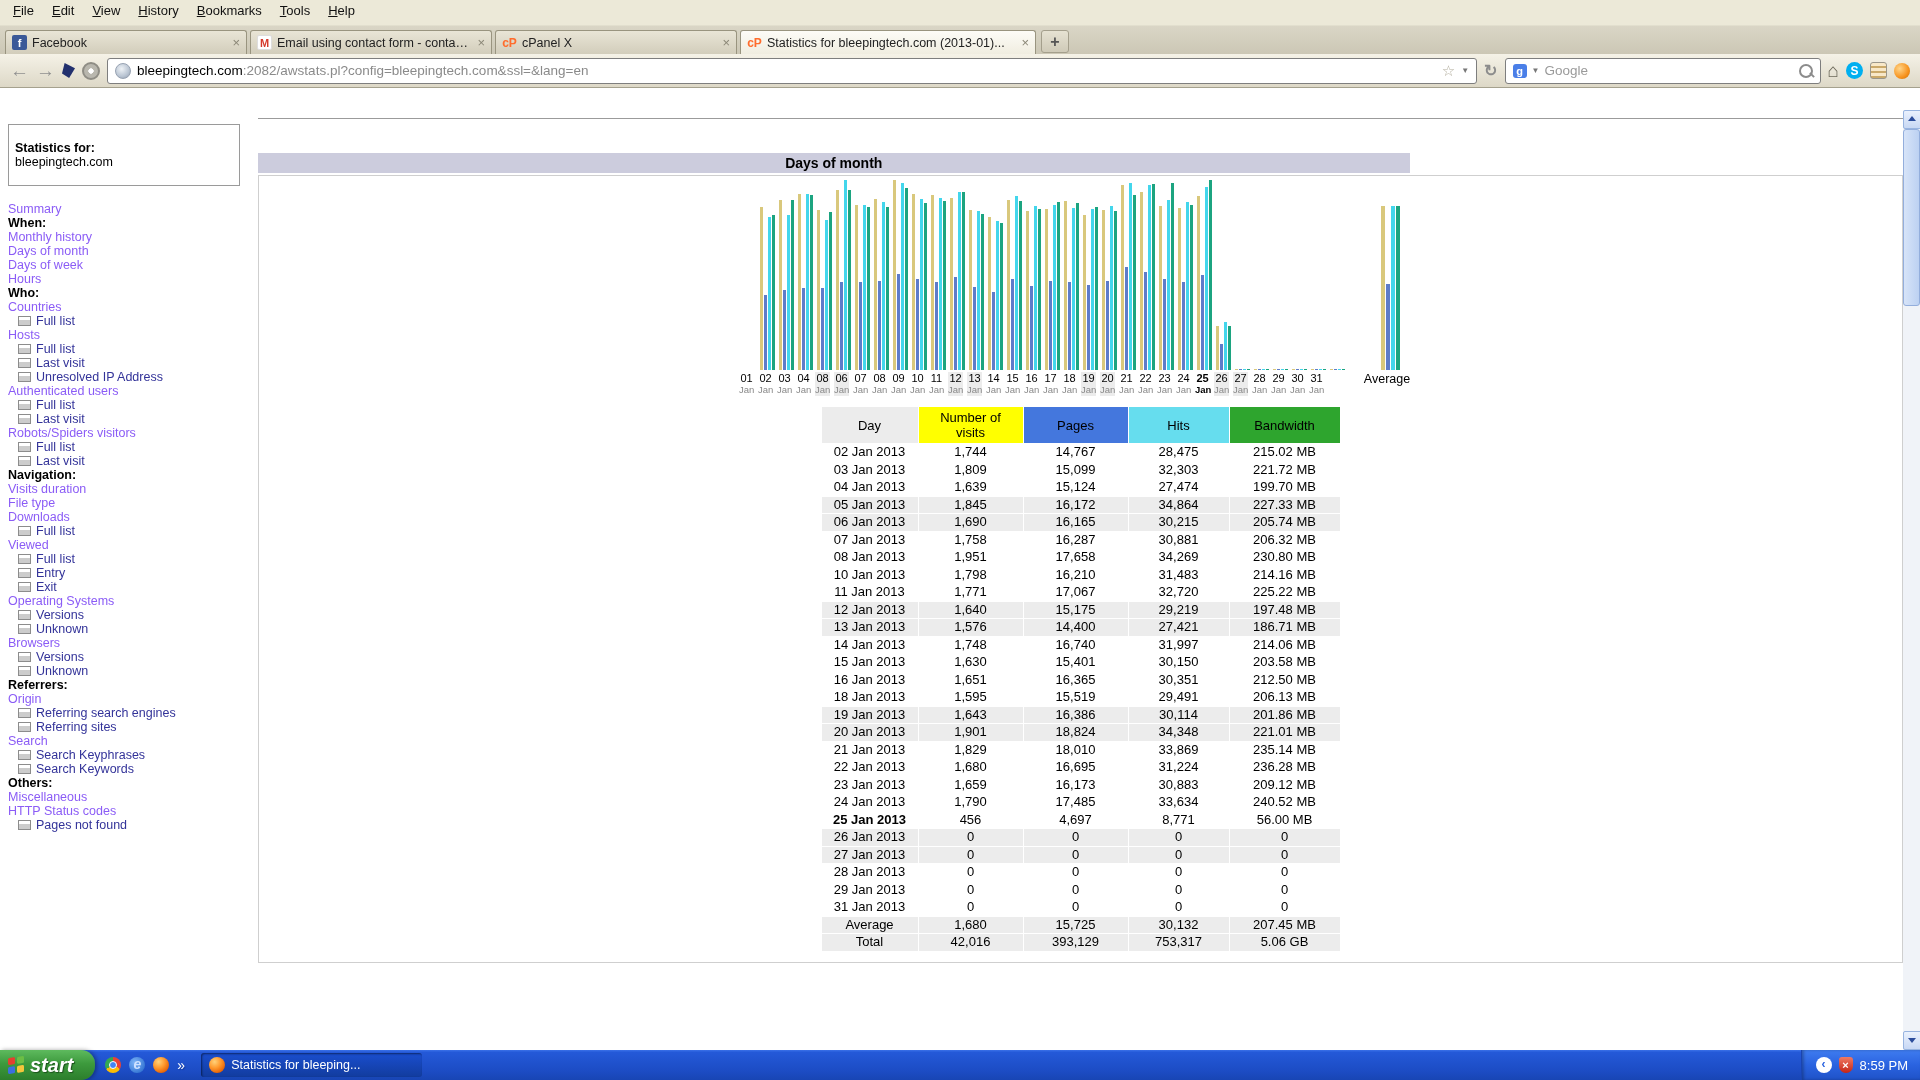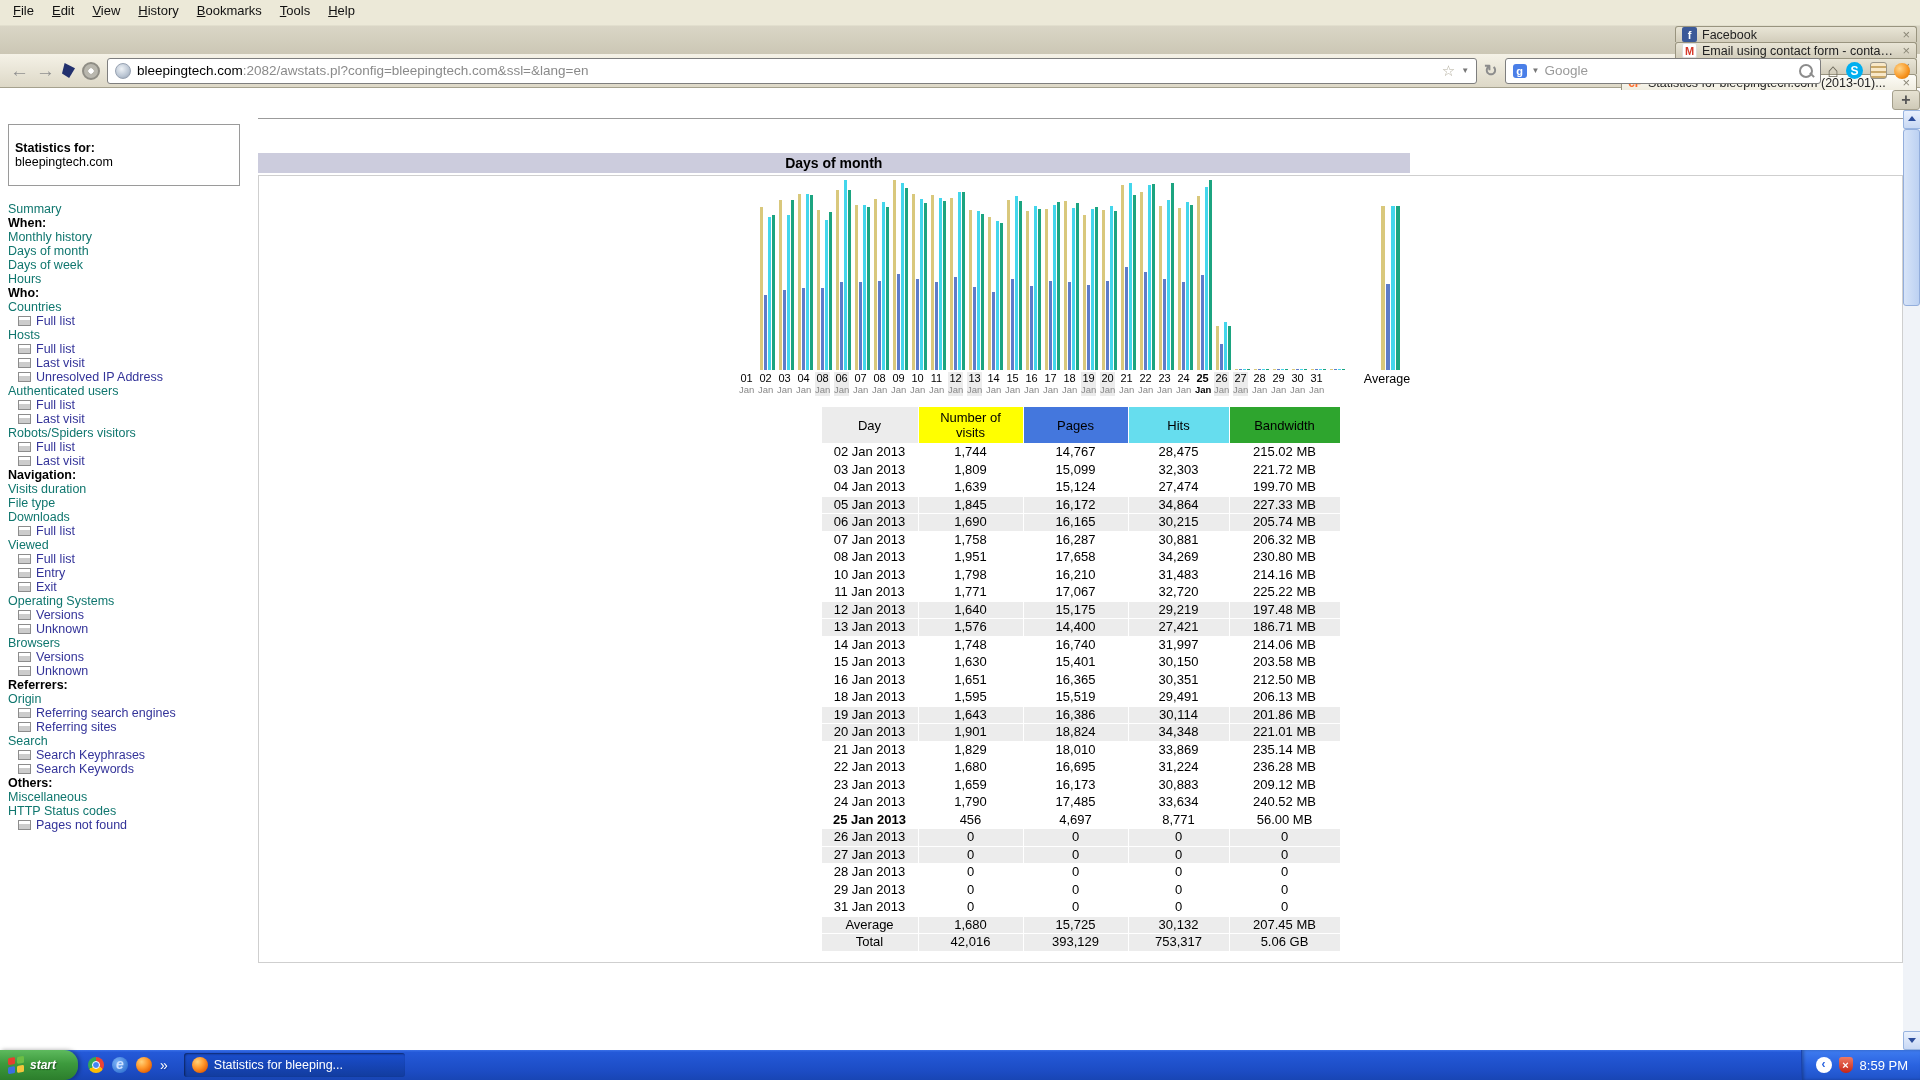--- a/index.html
+++ b/index.html
@@ -20,21 +20,21 @@
   .btn-min::after{content:"";position:absolute;left:4px;bottom:4px;width:9px;height:3px;background:#fff;}
   .btn-max::after{content:"";position:absolute;left:4px;top:4px;width:9px;height:8px;
     border:2px solid #fff;border-top-width:3px;}
   .btn-close::after{content:"\00d7";position:absolute;left:0;top:-1px;width:100%;text-align:center;
     color:#fff;font-size:17px;font-weight:bold;line-height:21px;}
   .menubar{height:25px;background:#ece9d8;display:flex;align-items:flex-start;padding-left:4px;
     border-bottom:1px solid #e2dfce;}
   .menu-item{display:inline-block;padding:3px 9px;font-size:13px;color:#111;}
   .menu-item::first-letter{text-decoration:underline;}
   .tabstrip{height:28px;background:linear-gradient(180deg,#dad6c6,#ccc7b5);display:flex;
-    align-items:flex-end;padding:0 0 0 5px;flex-direction:column;}
+    align-items:flex-end;padding:0 0 0 5px;}
   .tab{display:flex;align-items:center;gap:5px;height:23px;width:228px;margin-right:3px;
     padding:0 6px;border:1px solid #99947f;border-bottom:none;border-radius:3px 3px 0 0;
     background:linear-gradient(180deg,#e9e5d6,#d2cdbb);font-size:12.5px;color:#222;}
   .tab.active{width:282px;background:linear-gradient(180deg,#fdfcf7,#f0ede0);}
   .tab-label{flex:1;white-space:nowrap;overflow:hidden;text-overflow:ellipsis;}
   .tab-close{color:#8a8676;font-size:13px;line-height:13px;flex:0 0 auto;}
   .tabicon{width:15px;height:15px;flex:0 0 auto;border-radius:2px;font-size:11px;font-weight:bold;
     display:flex;align-items:center;justify-content:center;}
   .tabicon.facebook{background:#3b5998;color:#fff;}
   .tabicon.facebook::before{content:"f";}
@@ -80,21 +80,21 @@
   .addon-orange{width:16px;height:16px;border-radius:50%;
     background:radial-gradient(circle at 35% 35%,#ffd58a,#f7931e 60%,#c96a00 100%);}
   
   .content{position:absolute;top:110px;left:0;right:17px;bottom:30px;background:#fff;
     overflow:hidden;display:flex;}
   .sidebar{width:250px;flex:0 0 auto;padding:14px 0 0 8px;font-size:12.5px;}
   .statsbox{width:218px;border:1px solid #9a9a9a;padding:16px 6px;line-height:14px;}
   .statsbox .lbl{font-weight:bold;font-size:12.5px;}
   .statsbox .site{font-size:12.5px;}
   .sb-list{margin-top:16px;line-height:14px;}
-  .sb-link{color:#0f766e;}
+  .sb-link{color:#8b5cf6;}
   .sb-header{font-weight:bold;color:#000;}
   .sb-sub{color:#333399;padding-left:10px;display:flex;align-items:center;gap:5px;}
   .sub-icon{display:inline-block;width:11px;height:8px;border:1px solid #8c8c8c;
     background:linear-gradient(180deg,#fff 0 40%,#ccc 40% 100%);flex:0 0 auto;}
   .main{flex:1;padding-top:8px;min-width:0;}
   .main-top-line{border-top:1px solid #9b9b9b;height:0;}
   .aws-title{margin-top:34px;width:70%;background:#ccccdd;text-align:center;font-weight:bold;
     font-size:14px;padding:2px 0;color:#000;}
   .aws-box{border:1px solid #cfcfcf;margin-top:2px;padding:4px 0 10px 0;}
   
@@ -129,21 +129,21 @@
   .sb-btn.up::after{top:5px;border-bottom:5px solid #2c4d9c;}
   .sb-btn.down::after{top:6px;border-top:5px solid #2c4d9c;}
   .sb-thumb{position:absolute;left:0;top:19px;width:15px;height:175px;border:1px solid #93aedc;
     border-radius:3px;background:linear-gradient(90deg,#d7e4f8,#bcd1f2);}
   
   .taskbar{position:absolute;left:0;right:0;bottom:0;height:30px;display:flex;align-items:center;
     background:linear-gradient(180deg,#3a70e8 0%,#2459d8 8%,#1c4cc4 70%,#1845b4 100%);}
   .start-btn{height:30px;padding:0 22px 0 8px;display:flex;align-items:center;gap:6px;
     background:linear-gradient(180deg,#5eba5e 0%,#3d9a3d 45%,#2c7e2c 100%);
     border-radius:0 14px 14px 0;box-shadow:2px 0 4px rgba(0,0,0,.35);}
-  .start-btn .start-label{color:#fff;font-weight:bold;font-style:italic;font-size:12px;
+  .start-btn .start-label{color:#fff;font-weight:bold;font-style:italic;font-size:20px;
     text-shadow:1px 1px 1px #1c521c;}
   .xp-flag{width:16px;height:16px;display:grid;grid-template-columns:7px 7px;grid-template-rows:7px 7px;
     gap:2px;transform:skewY(-8deg);}
   .xp-flag i{border-radius:1.5px;}
   .xp-flag i:nth-child(1){background:#e3402f;}
   .xp-flag i:nth-child(2){background:#6cbe45;}
   .xp-flag i:nth-child(3){background:#3b6fe0;}
   .xp-flag i:nth-child(4){background:#f5c63c;}
   .quicklaunch{display:flex;align-items:center;gap:8px;padding:0 10px;}
   .chrome-icon{width:16px;height:16px;border-radius:50%;

